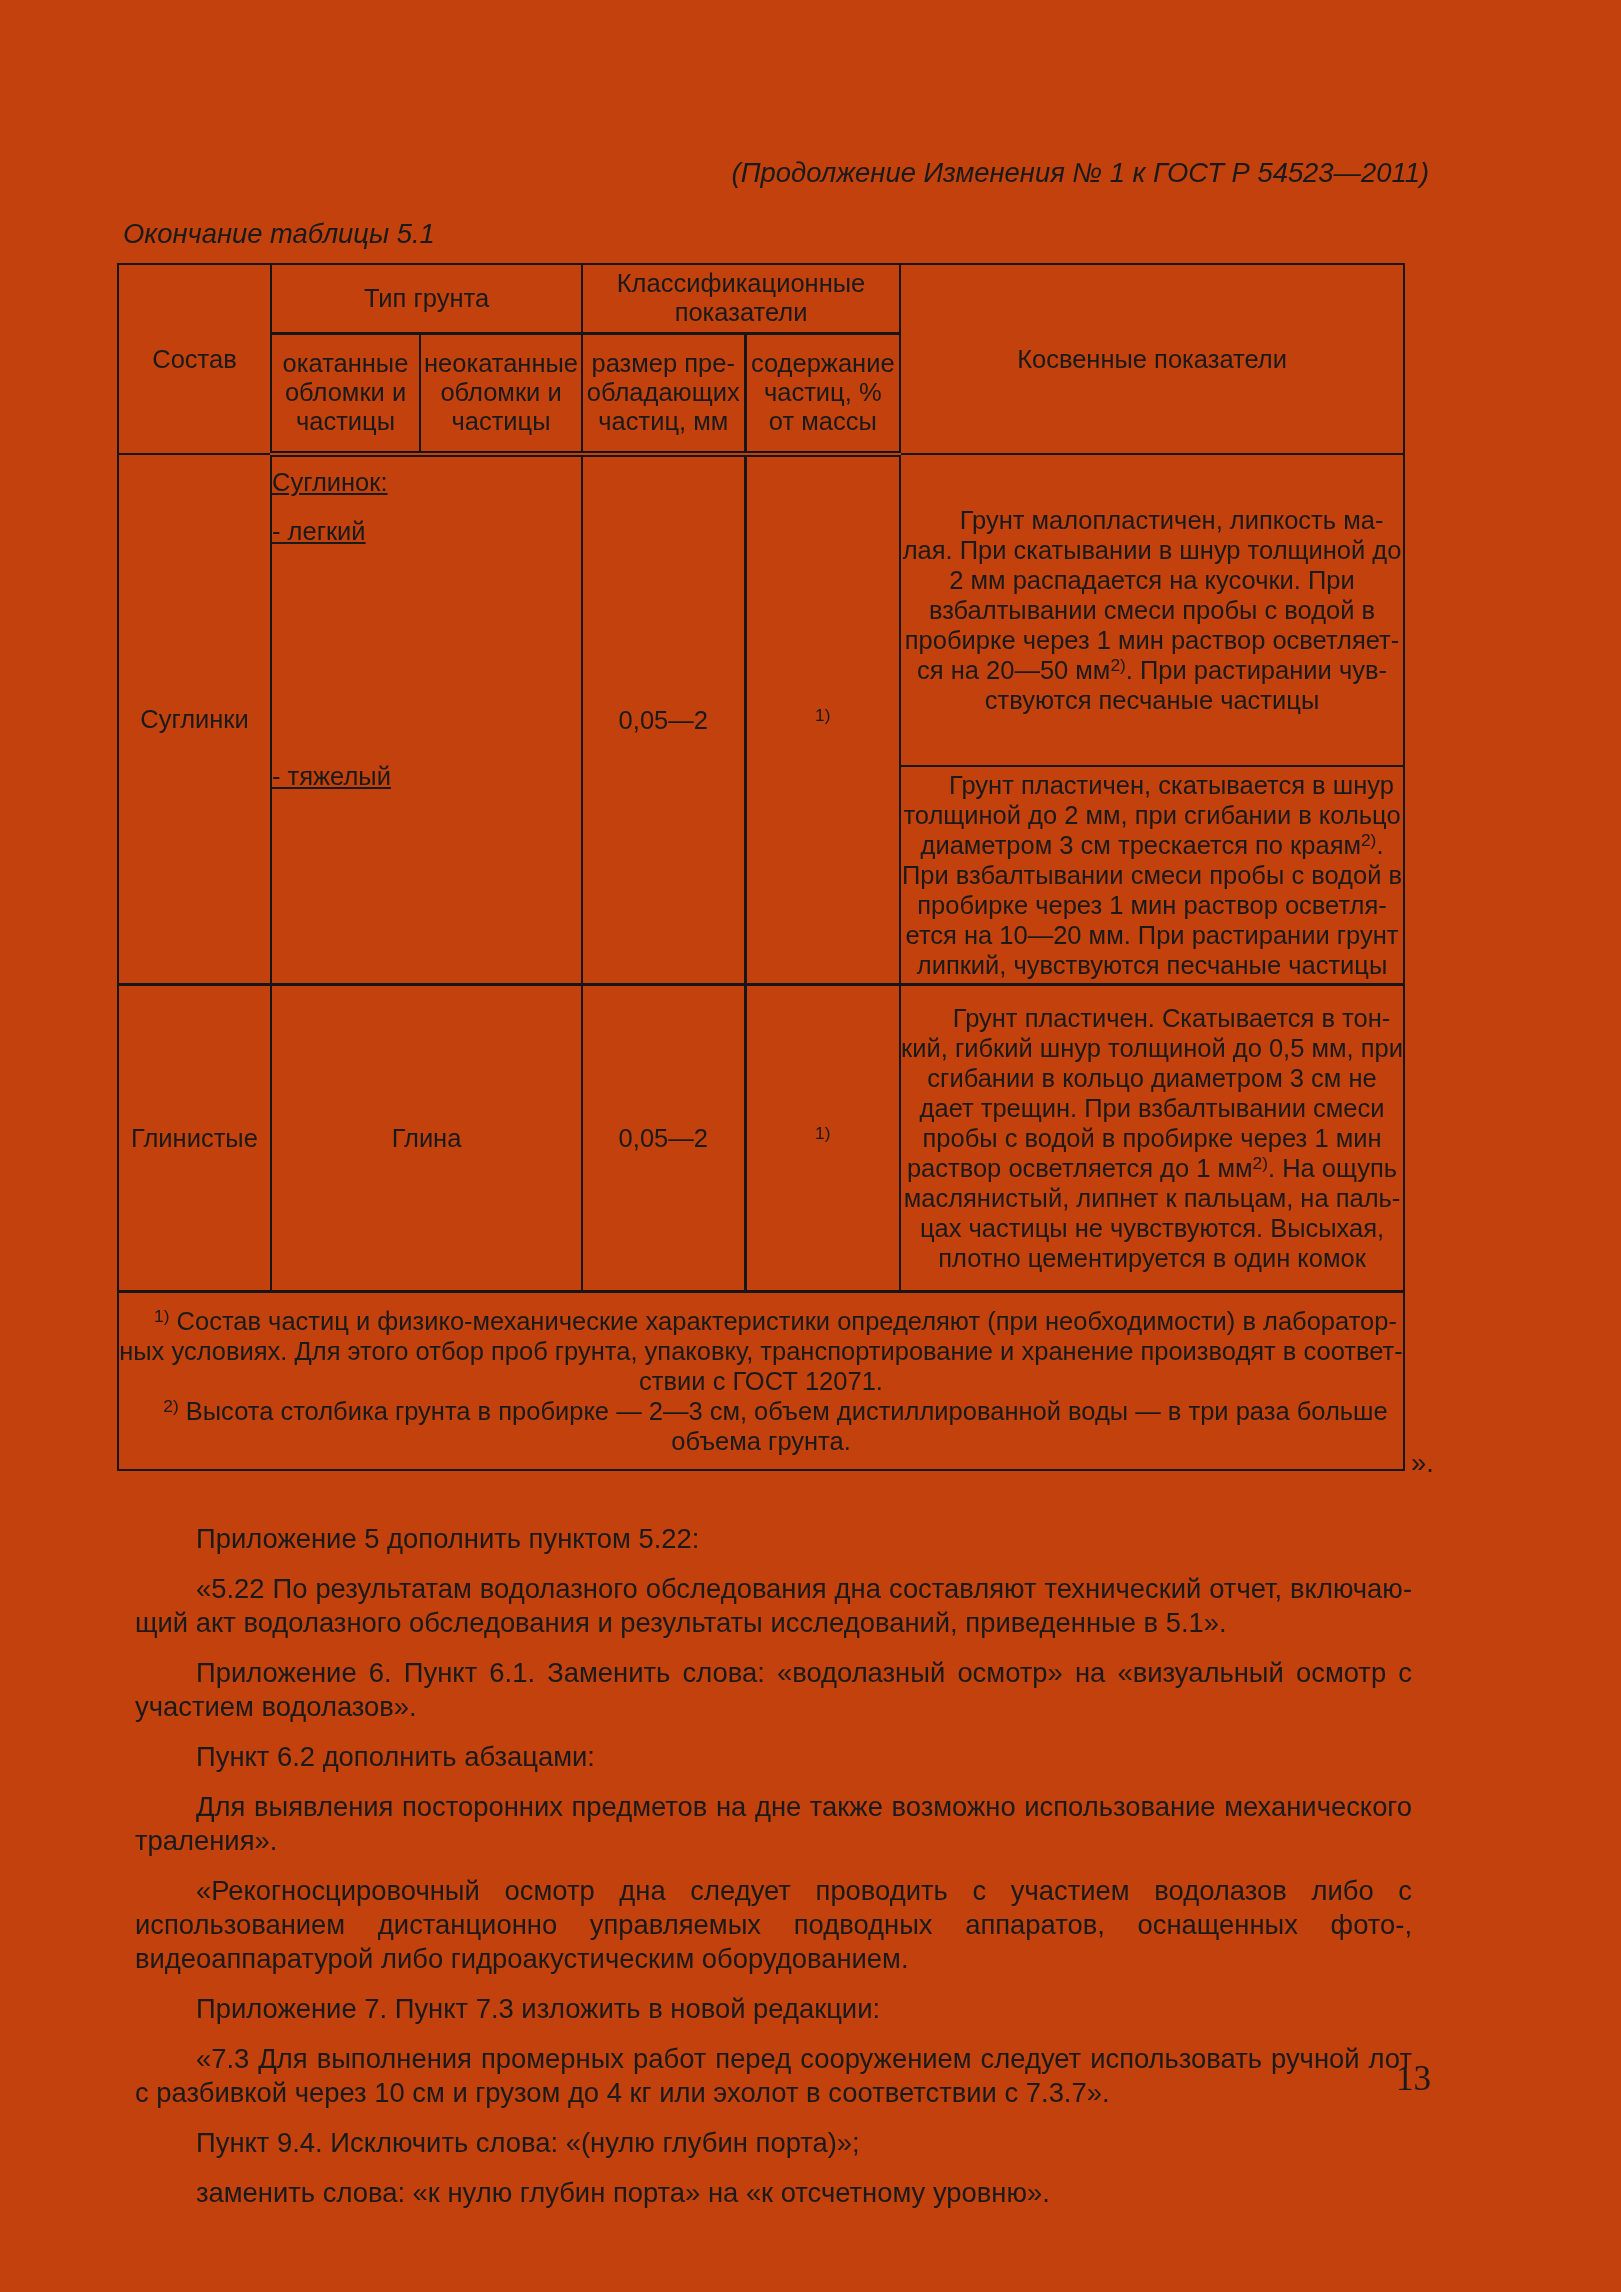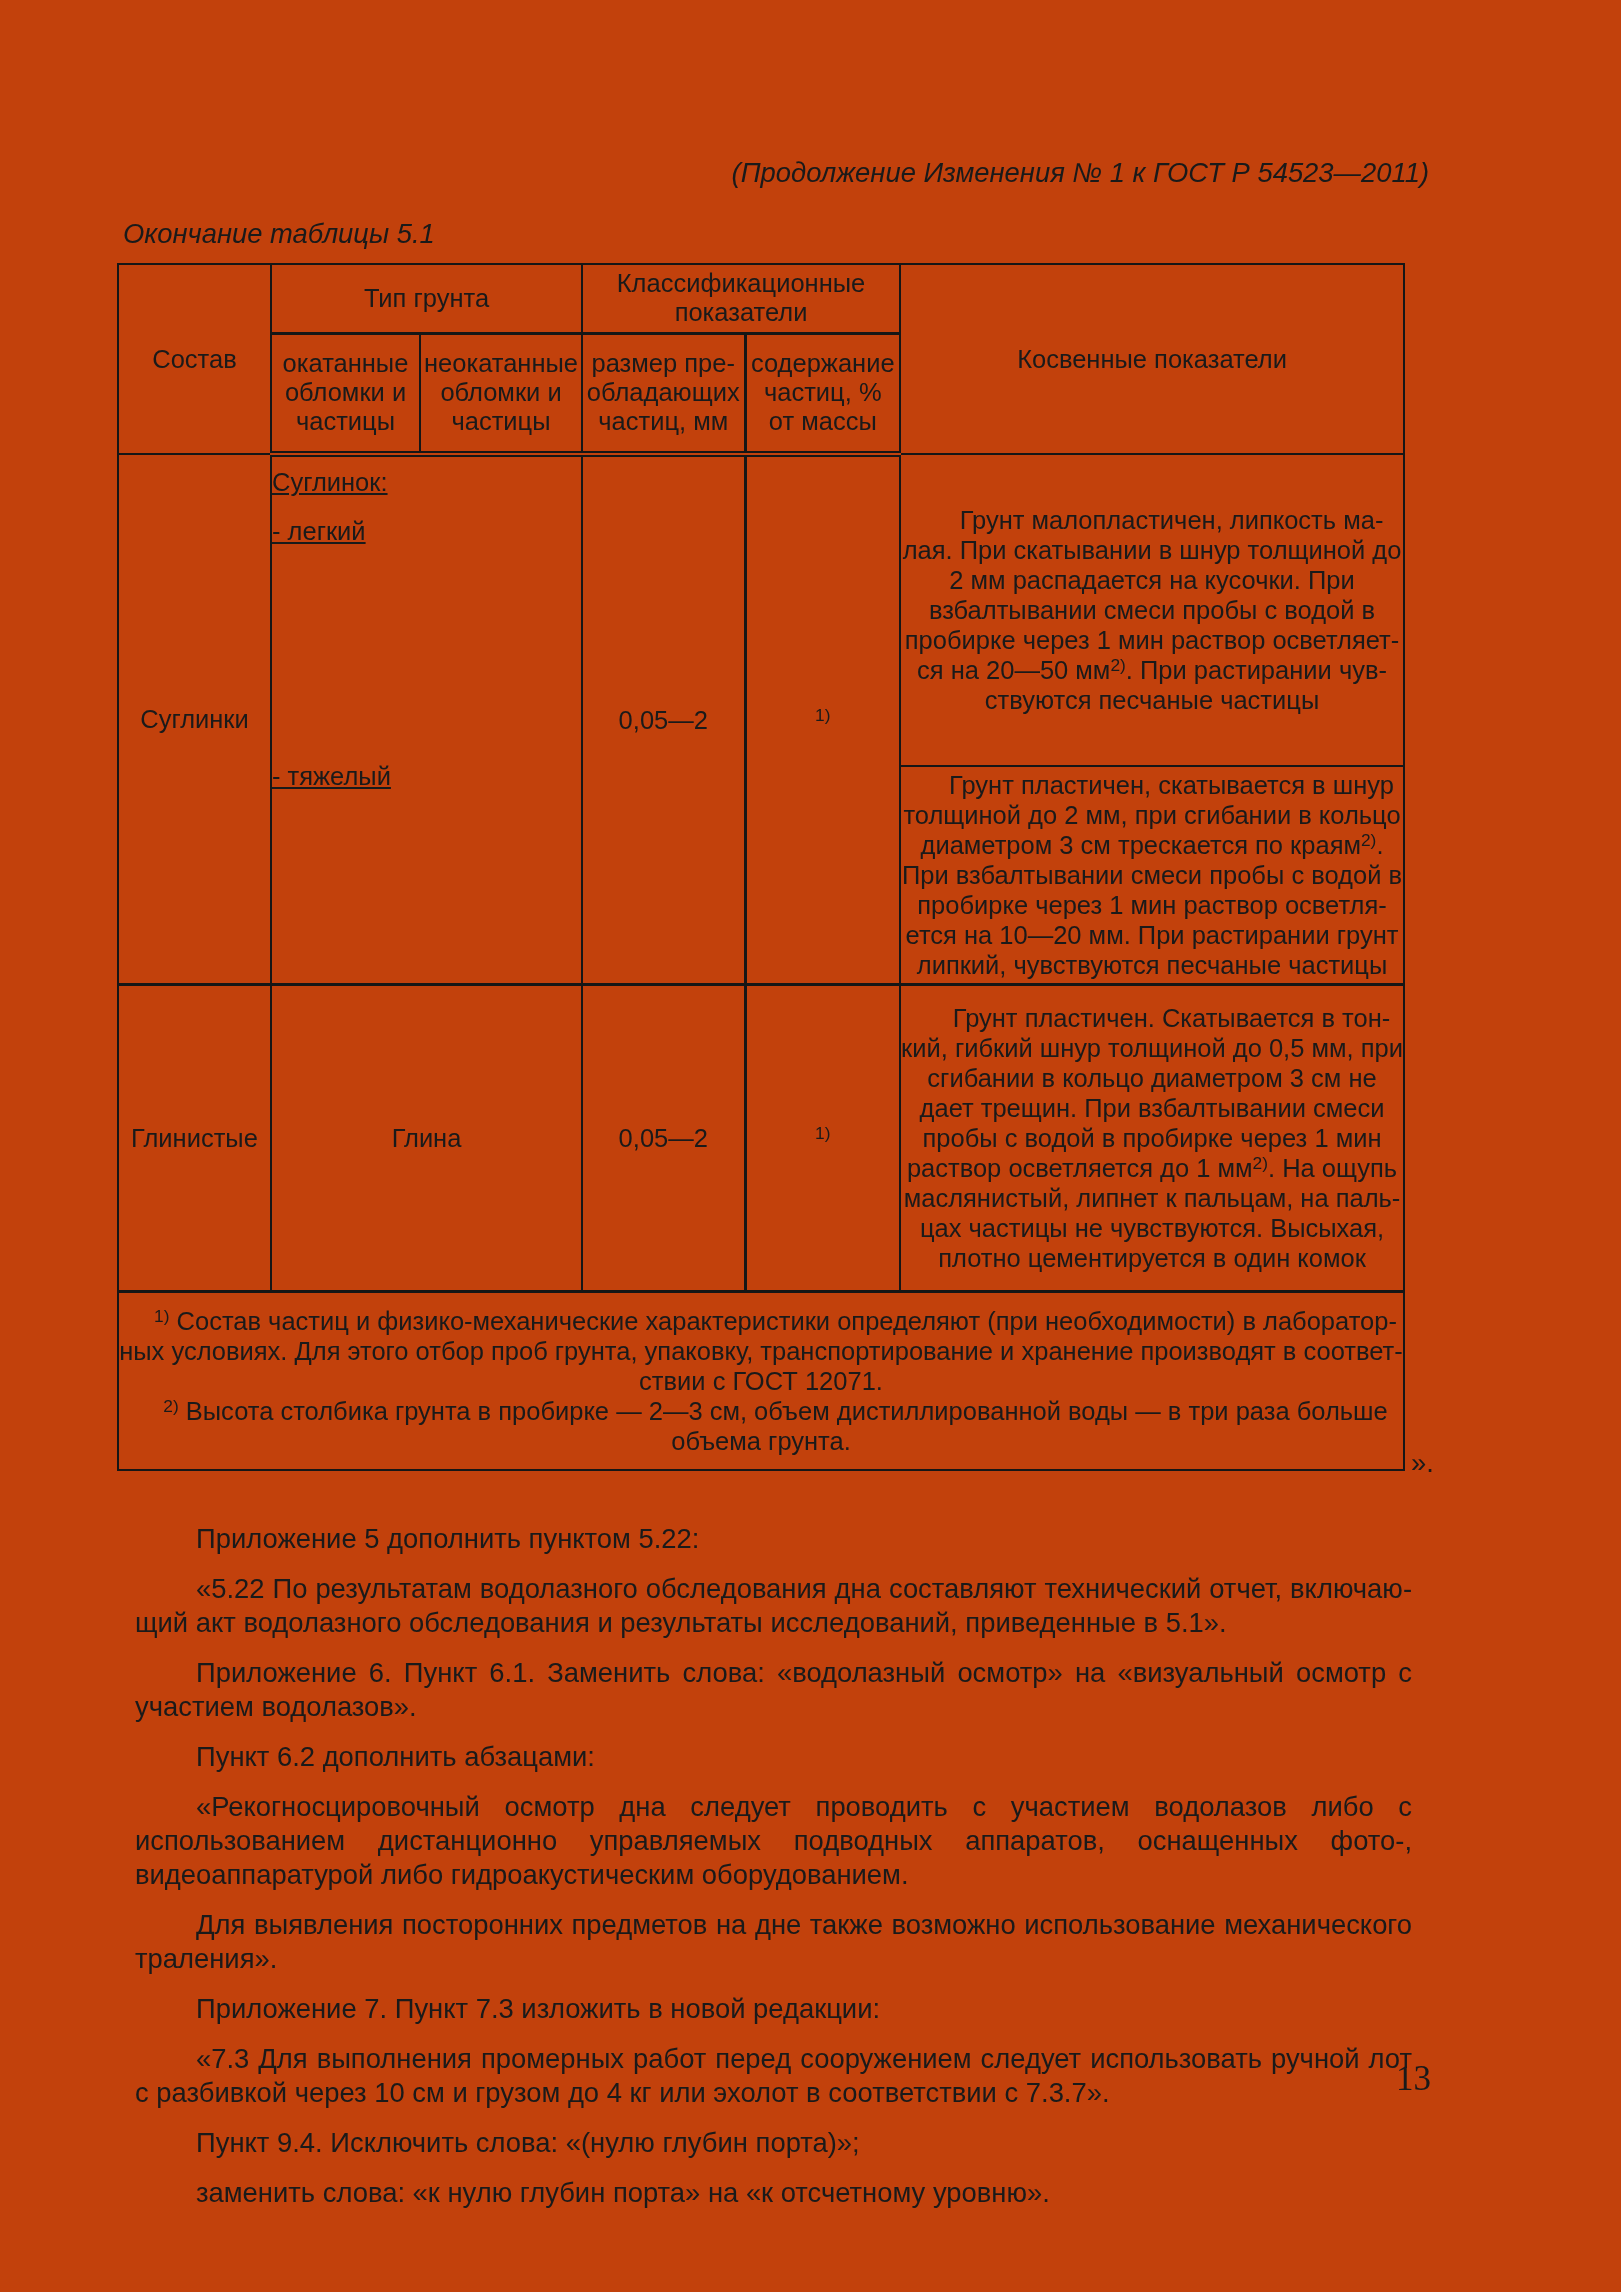--- a/index.html
+++ b/index.html
@@ -142,22 +142,22 @@
     </tbody>
   </table>
 
   <div class="closing">».</div>
 
   <div class="paragraphs">
     <p>Приложение 5 дополнить пунктом 5.22:</p>
     <p>«5.22 По результатам водолазного обследования дна составляют технический отчет, включаю­щий акт водолазного обследования и результаты исследований, приведенные в 5.1».</p>
     <p>Приложение 6. Пункт 6.1. Заменить слова: «водолазный осмотр» на «визуальный осмотр с уча­стием водолазов».</p>
     <p>Пункт 6.2 дополнить абзацами:</p>
+    <p>Для выявления посторонних предметов на дне также возможно использование механического траления».</p>
     <p>«Рекогносцировочный осмотр дна следует проводить с участием водолазов либо с использова­нием дистанционно управляемых подводных аппаратов, оснащенных фото-, видеоаппаратурой либо гидроакустическим оборудованием.</p>
-    <p>Для выявления посторонних предметов на дне также возможно использование механического траления».</p>
     <p>Приложение 7. Пункт 7.3 изложить в новой редакции:</p>
     <p>«7.3 Для выполнения промерных работ перед сооружением следует использовать ручной лот с разбивкой через 10 см и грузом до 4 кг или эхолот в соответствии с 7.3.7».</p>
     <p>Пункт 9.4. Исключить слова: «(нулю глубин порта)»;</p>
     <p>заменить слова: «к нулю глубин порта» на «к отсчетному уровню».</p>
   </div>
 
   <div class="page-num">13</div>
 
 </div>
 

